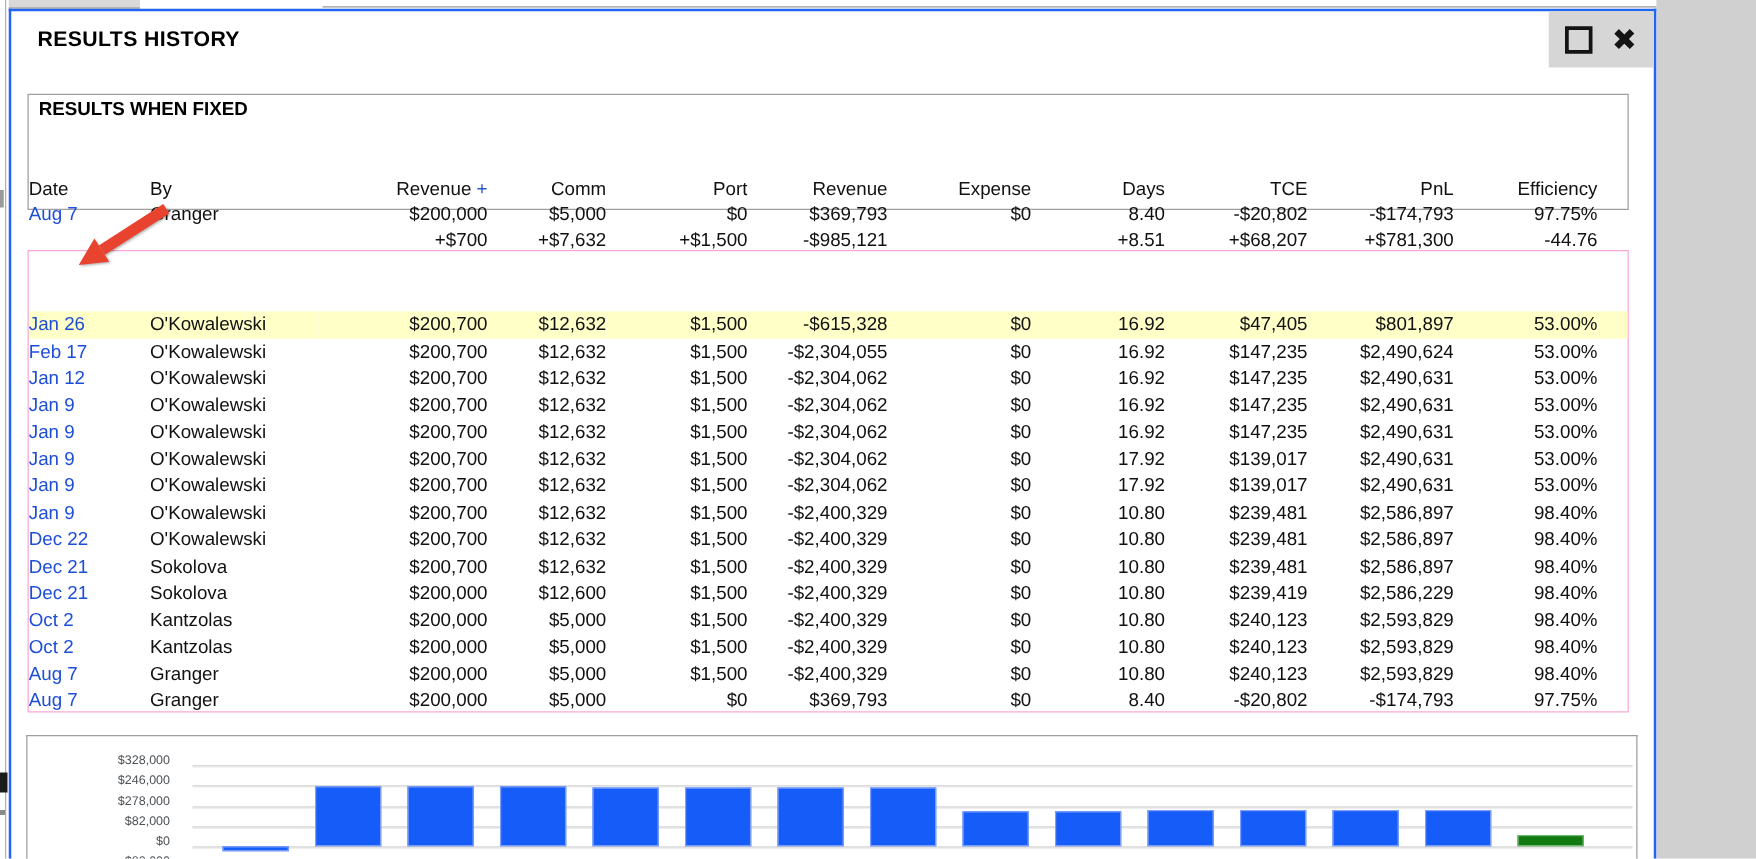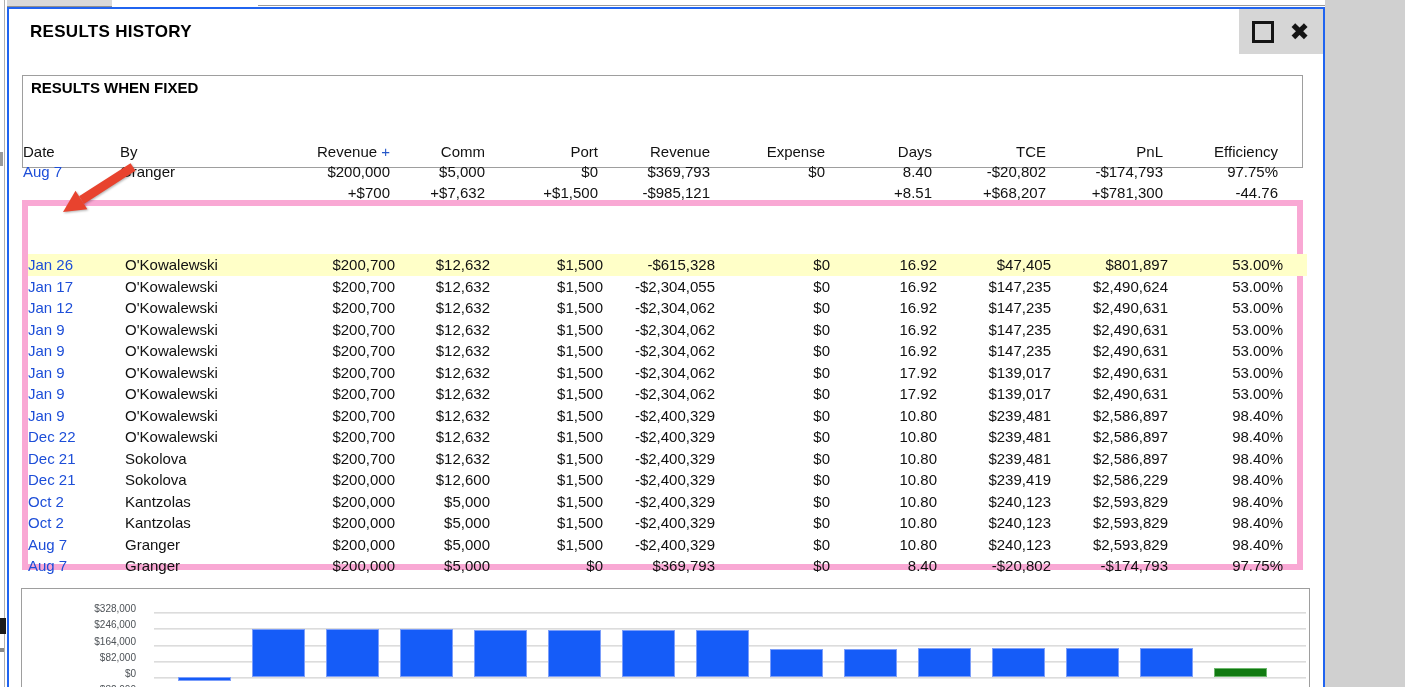--- a/index.html
+++ b/index.html
@@ -43,21 +43,21 @@
   .red { color:#EE0000; }
 
   
   .fixed-box { position:absolute; left:13px; top:66px; width:1281px; height:93px; border:1px solid #9e9e9e; }
   .fx-title { position:absolute; left:8px; top:3px; font-size:15px; font-weight:bold; color:#000; }
   .fixed-box table { position:absolute; left:0; top:21px; }
   .fixed-box tr { height:20px; }
   .fixed-box tr.delta-row { height:22px; }
 
   
-  .history-box { position:absolute; left:13px; top:191px; width:1281px; height:370px; border:6px solid #f9a8d4; }
+  .history-box { position:absolute; left:13px; top:191px; width:1281px; height:370px; border:1px solid #f9a8d4; }
   .history-box table { position:absolute; left:0; top:4px; }
   .history-box tr { height:21.5px; }
   .history-box tr.hl { background:#FFFFC8; }
 
   
   .chart-box { position:absolute; left:12px; top:579px; width:1289px; height:110px;
                border:1px solid #9e9e9e; border-bottom:none; background:#fff; }
   .gridline { position:absolute; left:132px; width:1152px; height:2px; background:#e9e9e9; border-top:1px solid #dcdcdc; }
   .ytick { position:absolute; left:0; width:114px; text-align:right; font-size:10px; color:#4c5156; }
   .bar { position:absolute; width:53px; }
@@ -177,21 +177,21 @@
             <td class="num">$1,500</td>
             <td class="num">-$615,328</td>
             <td class="num">$0</td>
             <td class="num">16.92</td>
             <td class="num">$47,405</td>
             <td class="num">$801,897</td>
             <td class="num">53.00%</td>
             <td></td>
           </tr>
           <tr>
-            <td class="date"><a href="#" class="dlink">Jan 17</a></td>
+            <td class="date"><a href="#" class="dlink">Feb 17</a></td>
             <td class="by">O'Kowalewski</td>
             <td class="num">$200,700</td>
             <td class="num">$12,632</td>
             <td class="num">$1,500</td>
             <td class="num">-$2,304,055</td>
             <td class="num">$0</td>
             <td class="num">16.92</td>
             <td class="num">$147,235</td>
             <td class="num">$2,490,624</td>
             <td class="num">53.00%</td>
@@ -382,21 +382,21 @@
         </tbody>
     </table>
   </div>
 
   <div class="chart-box" id="chart-box">
       <div class="gridline" style="top: 23px;"></div>
       <div class="ytick" style="top: 14px;">$328,000</div>
       <div class="gridline" style="top: 39.25px;"></div>
       <div class="ytick" style="top: 30.25px;">$246,000</div>
       <div class="gridline" style="top: 55.5px;"></div>
-      <div class="ytick" style="top: 46.5px;">$164,000</div>
+      <div class="ytick" style="top: 46.5px;">$278,000</div>
       <div class="gridline" style="top: 71.75px;"></div>
       <div class="ytick" style="top: 62.75px;">$82,000</div>
       <div class="gridline" style="top: 88px;"></div>
       <div class="ytick" style="top: 79px;">$0</div>
       <div class="ytick" style="top: 95.25px;">-$82,000</div>
       <div class="bar" style="left: 156px; top: 88px; height: 4.12235px; background: rgb(21, 92, 248); border: 1px solid rgba(135, 165, 250, 0.9);"></div>
       <div class="bar" style="left: 230px; top: 40.4146px; height: 47.5854px; background: rgb(21, 92, 248); border: 1px solid rgba(135, 165, 250, 0.9);"></div>
       <div class="bar" style="left: 304px; top: 40.4146px; height: 47.5854px; background: rgb(21, 92, 248); border: 1px solid rgba(135, 165, 250, 0.9);"></div>
       <div class="bar" style="left: 378px; top: 40.4146px; height: 47.5854px; background: rgb(21, 92, 248); border: 1px solid rgba(135, 165, 250, 0.9);"></div>
       <div class="bar" style="left: 452px; top: 40.5542px; height: 47.4458px; background: rgb(21, 92, 248); border: 1px solid rgba(135, 165, 250, 0.9);"></div>

